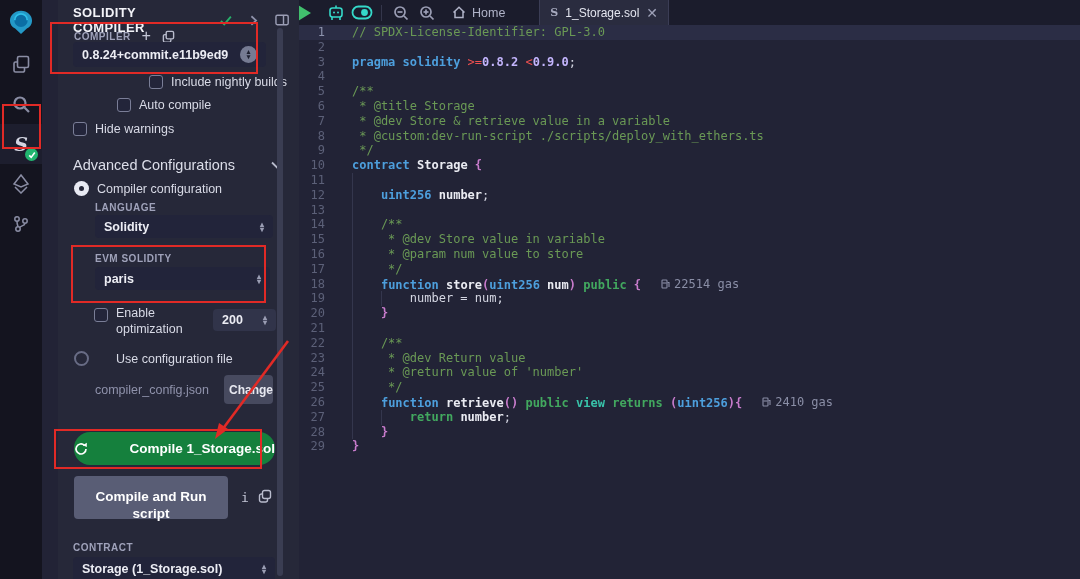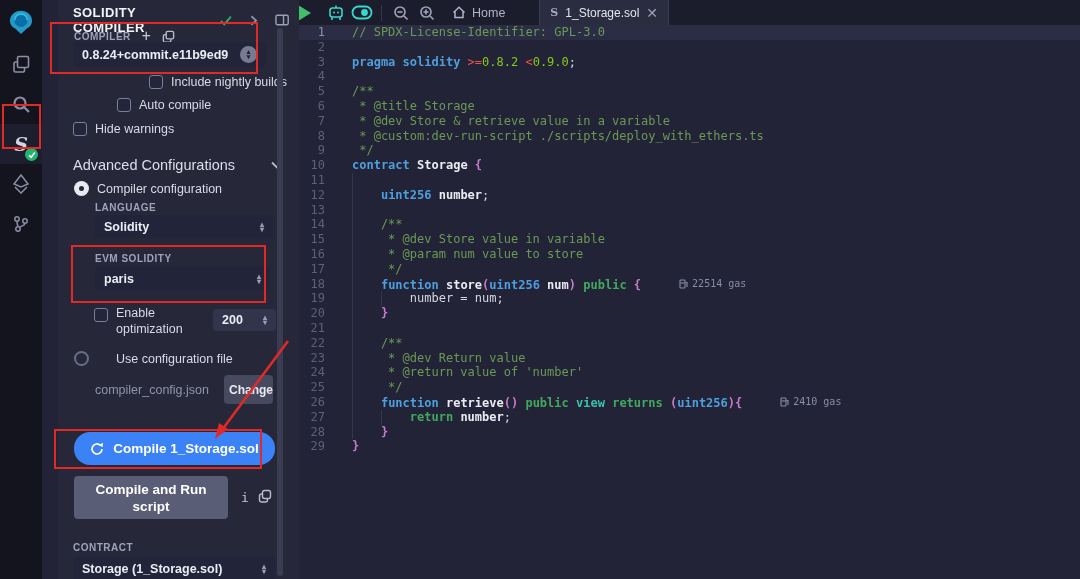--- a/index.html
+++ b/index.html
@@ -28,24 +28,24 @@
   .radio.sel::after { content:""; position:absolute; left:5px; top:5px; width:5px; height:5px; border-radius:50%; background:#262839; }
   .radio.unsel { border:2px solid #686c85; }
   .lbl { font-size:12.5px; color:#d8dae6; }
   .select { background:#22243a; border-radius:4px; color:#ecedf4; font-size:12.5px; font-weight:bold;
             display:flex; align-items:center; padding:0 9px; cursor:pointer; }
   .select .spacer { flex:1; }
   .updown { display:flex; flex-direction:column; line-height:5px; font-size:8px; color:#9a9db3; }
   .ver-spin { width:17px; height:17px; border-radius:50%; background:#767b93; display:flex; flex-direction:column;
               align-items:center; justify-content:center; line-height:4.5px; font-size:7px; color:#1e2030; }
   .btn-change { background:#474a5f; border:none; border-radius:4px; color:#e8e9f1; font-weight:bold; font-size:12px; cursor:pointer; }
-  .btn-compile { background:#3b82f6; border:none; border-radius:16px; color:#fff; font-size:13.5px; font-weight:bold;
-                 display:flex; align-items:center; justify-content:center; gap:9px; cursor:pointer; }
+  .btn-compile { background:#15803d; border:none; border-radius:16px; color:#fff; font-size:13.5px; font-weight:bold;
+                 display:flex; align-items:center; justify-content:space-between; gap:9px; cursor:pointer; }
   .btn-run { background:#595d75; border:none; border-radius:4px; color:#fff; font-size:13.5px; font-weight:bold;
-             line-height:17px; cursor:pointer; padding:4px 10px; }
+             line-height:17px; cursor:pointer; padding:12px 10px; }
   .mini-ic { color:#c3c6d6; font-size:13px; font-family:"DejaVu Sans Mono", monospace; cursor:pointer; }
   .panel-scrollbar { position:absolute; left:277px; top:28px; width:6px; height:548px; background:#3a3d52; border-radius:3px; z-index:6; cursor:pointer; }
 
   
   .editor { position:absolute; left:283px; top:0; width:797px; height:579px; background:#222336; }
   .topbar { position:absolute; left:0; top:0; width:797px; height:25px; background:#1b1c2c; display:flex; align-items:center; }
   .tb-sep { width:1px; height:16px; background:#34364b; margin:0 6px; }
   .tb-icon { display:flex; align-items:center; justify-content:center; width:26px; height:25px; cursor:pointer; }
   .play-tri { width:0; height:0; border-left:13px solid #41bf6d; border-top:8px solid transparent; border-bottom:8px solid transparent; }
   .home-tab { display:flex; align-items:center; gap:6px; color:#b0b3c8; font-size:12.5px; padding:0 12px; height:25px; cursor:pointer; }
@@ -59,25 +59,25 @@
   .cl { display:flex; height:14.8px; line-height:14.8px; white-space:pre; }
   .cl.active { background:#2b2d45; }
   .ln { width:42px; text-align:right; color:#5c6078; flex:none; user-select:none; }
   .cl.active .ln { color:#8d93ad; }
   .ct { padding-left:27px; }
   .tok-com { color:#6a9955; }
   .tok-kw  { color:#4d9fdd; font-weight:bold; }
   .tok-gkw { color:#42a85f; font-weight:bold; }
   .tok-tkw { color:#38c2a9; font-weight:bold; }
   .tok-id  { color:#eaebf2; font-weight:bold; }
-  .tok-num { color:#84cc16; font-weight:normal; }
+  .tok-num { color:#c4b5fd; font-weight:bold; }
   .tok-op  { color:#ee5050; }
   .tok-br  { color:#c97ccd; font-weight:bold; }
   .tok-pl  { color:#d4d6e2; }
-  .gas { margin-left:38px; color:#8a8ea6; font-size:10px; display:inline-flex; align-items:center; gap:4px; }
+  .gas { margin-left:20px; color:#8a8ea6; font-size:12px; display:inline-flex; align-items:center; gap:4px; }
   .indent-guide { position:absolute; width:1px; background:#34364d; }
 
   
   .ann-box { position:absolute; border:2px solid #e12a26; z-index:20; pointer-events:none; }
   #ann-svg { position:absolute; left:0; top:0; width:1080px; height:579px; z-index:21; pointer-events:none; }
 </style>
 </head>
 <body>
 
 <div class="app">

